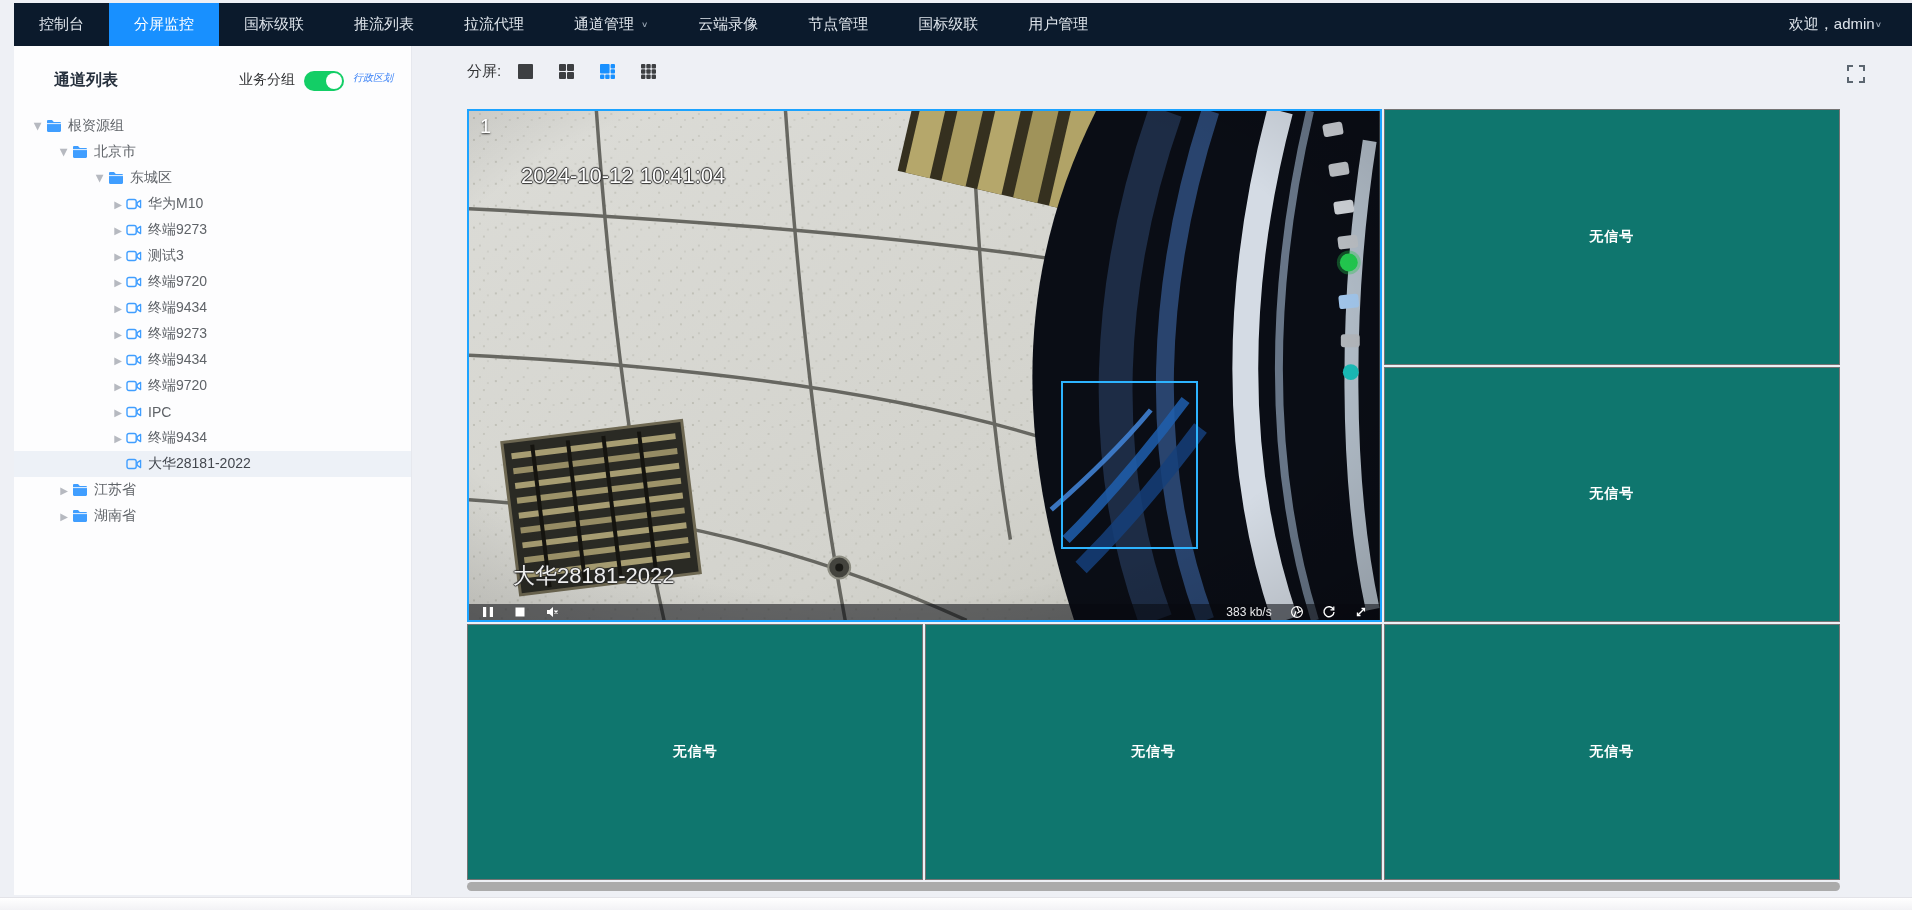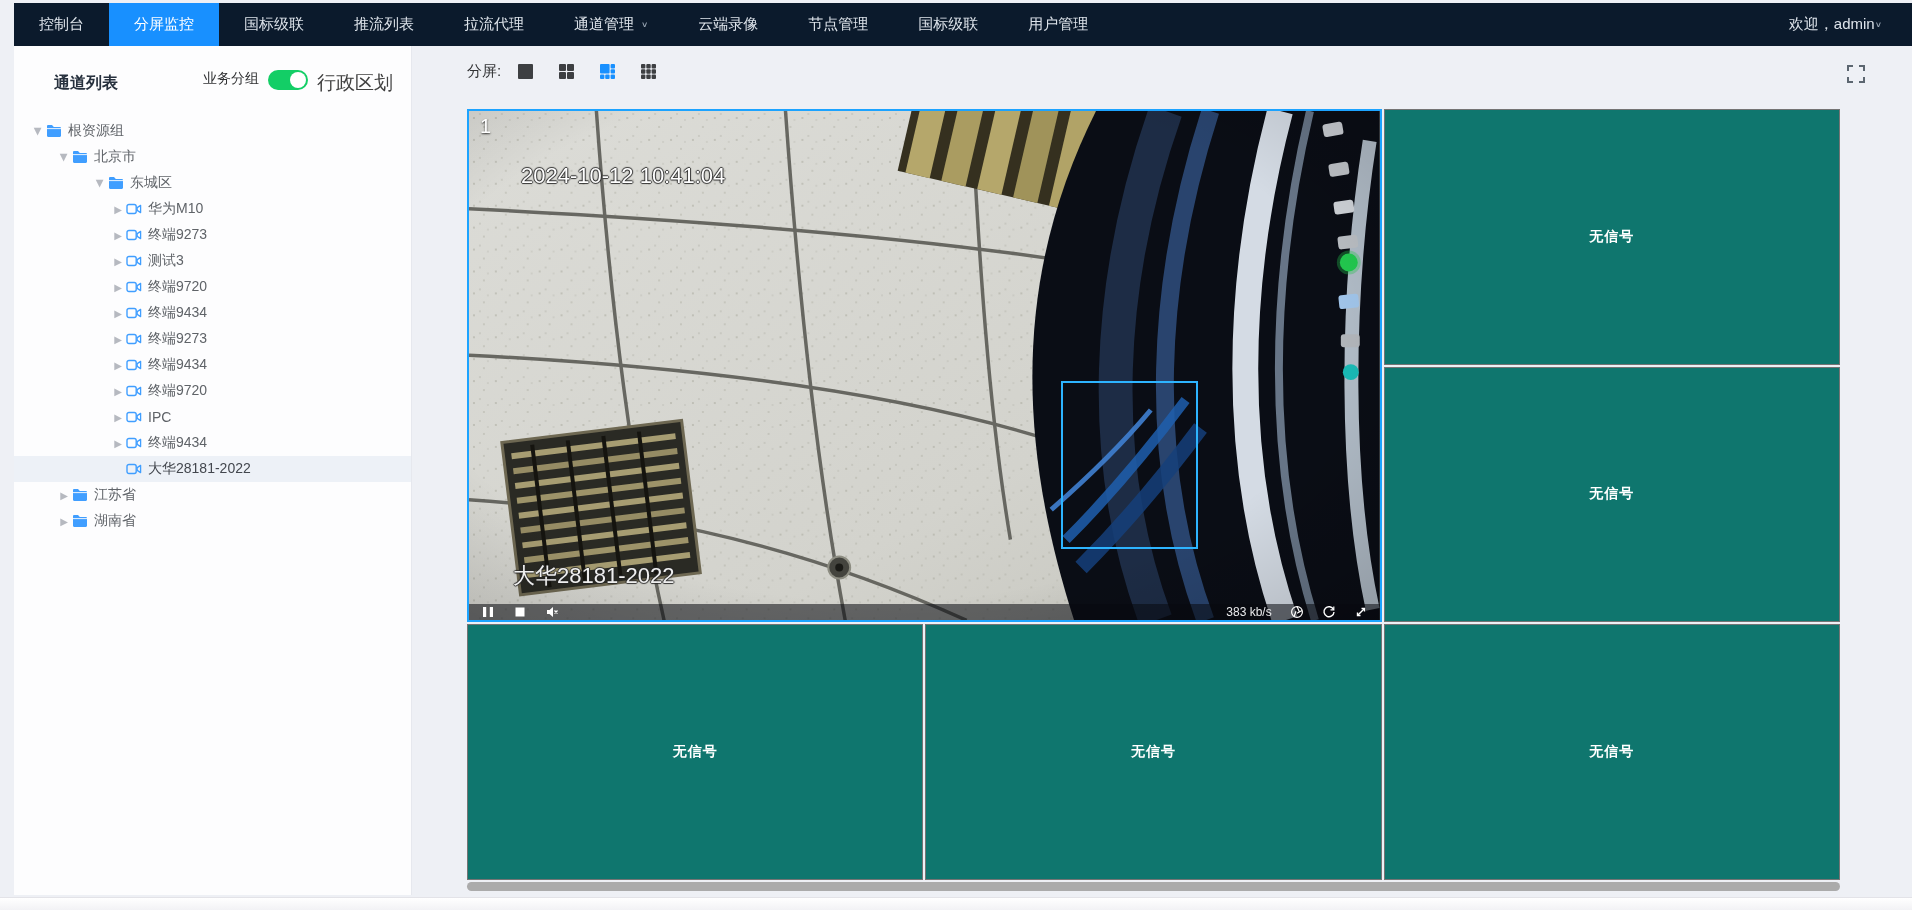--- a/index.html
+++ b/index.html
@@ -24,21 +24,21 @@
   .sidebar{
     position:absolute; left:14px; top:46px; width:398px; bottom:15px;
     background:#fdfdfe; border-right:1px solid #e6e8ee; overflow:hidden;
   }
   .sidebar-header{ display:flex; align-items:center; padding:24px 18px 12px 40px; }
   .sidebar-title{ font-size:16px; font-weight:bold; color:#27313e; }
   .group-switch{ margin-left:auto; display:flex; align-items:flex-start; gap:9px; }
   .group-label{ font-size:14px; color:#303133; }
   .toggle{ width:40px; height:20px; border-radius:10px; background:#13ce66; position:relative; cursor:pointer; flex:none;}
   .toggle .knob{ position:absolute; top:2px; right:2px; width:16px; height:16px; border-radius:50%; background:#fff; }
-  .group-link{ font-size:19px; color:#404040; cursor:pointer; }
+  .group-link{ font-size:10px; color:#3b82f6; cursor:pointer;font-style:italic; }
   .tree{ padding-top:10px; }
   .tree-row{ height:26px; display:flex; align-items:center; font-size:14px; color:#5f6368; cursor:pointer; }
   .tree-row.selected{ background:#edf1f7; color:#43474e; }
   .tw-arrow{ width:16px; flex:none; font-size:10px; color:#b6b9c0; display:flex; justify-content:center; transition:none;}
   .tw-arrow.expanded{ transform:rotate(90deg); }
   .tw-arrow.hidden{ visibility:hidden; }
   .tw-icon{ width:20px; flex:none; display:flex; align-items:center; }
   .tw-label{ margin-left:2px; white-space:nowrap; }
   
   .main{ position:absolute; left:412px; top:46px; right:0; bottom:0;padding-left:28px; }

